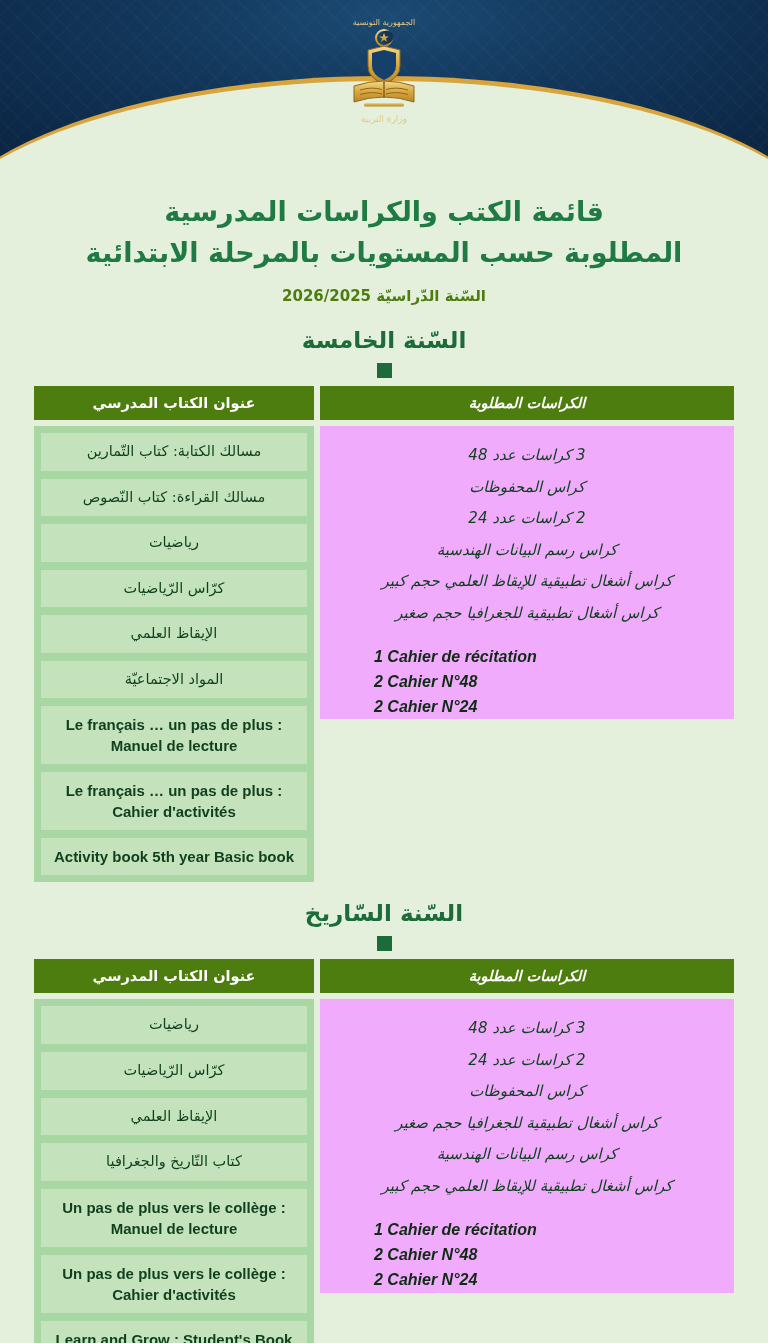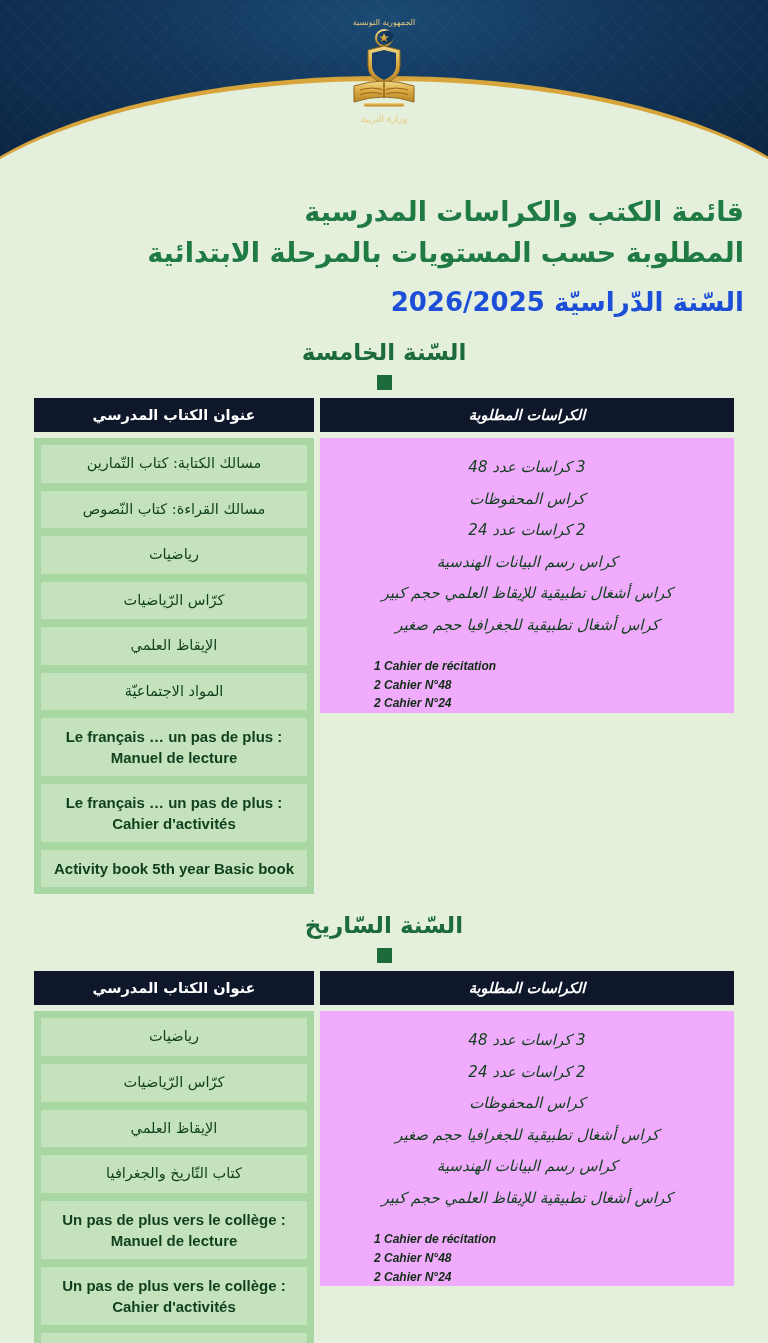--- a/index.html
+++ b/index.html
@@ -70,34 +70,34 @@
   .emblem-bot-text {
     font-size: 9px;
     color: #e7c97c;
     margin-top: 2px;
     white-space: nowrap;
   }
   .emblem svg { display: block; }
 
   
   .title-block {
-    text-align: right;
+    text-align: center;
     padding: 32px 24px 4px;
   }
   .main-title {
     color: #1f7a43;
     font-size: 27px;
     font-weight: bold;
     line-height: 1.5;
     margin: 0;
     letter-spacing: 0;
   }
   .sub-title {
-    color: #1d4ed8;
-    font-size: 26px;
+    color: #4d7c0f;
+    font-size: 15px;
     font-weight: bold;
     margin: 14px 0 0;
   }
 
   
   .section-head {
     display: flex;
     align-items: center;
     justify-content: flex-start;
     gap: 10px;
@@ -124,21 +124,21 @@
   .tbl {
     margin: 0 34px;
     display: flex;
     gap: 6px;
     flex-direction: row;
   }
   .col-books { width: 280px; flex: 0 0 280px; }
   .col-note  { flex: 1 1 auto; font-style: italic; }
 
   .col-head {
-    background: #0f172a;
+    background: #4d7c0f;
     color: #ffffff;
     font-size: 14.5px;
     font-weight: bold;
     text-align: center;
     padding: 9px 4px;
   }
   .col-body {
     margin-top: 6px;
     background: #a9d7a4;
     padding: 6px;
@@ -181,21 +181,21 @@
   }
   .note-latin-block {
     margin-top: 16px;
     direction: ltr;
     text-align: left;
     padding-left: 38px;
   }
   .note-latin {
     font-family: "Liberation Sans", sans-serif;
     font-weight: bold;
-    font-size: 12px;
+    font-size: 16px;
     color: #102b14;
     line-height: 1.55;
   }
   .spacer-grow { flex: 1 1 auto; }
 </style>
 </head>
 <body>
 
 <div class="header">
   <div class="header-inner"></div>

